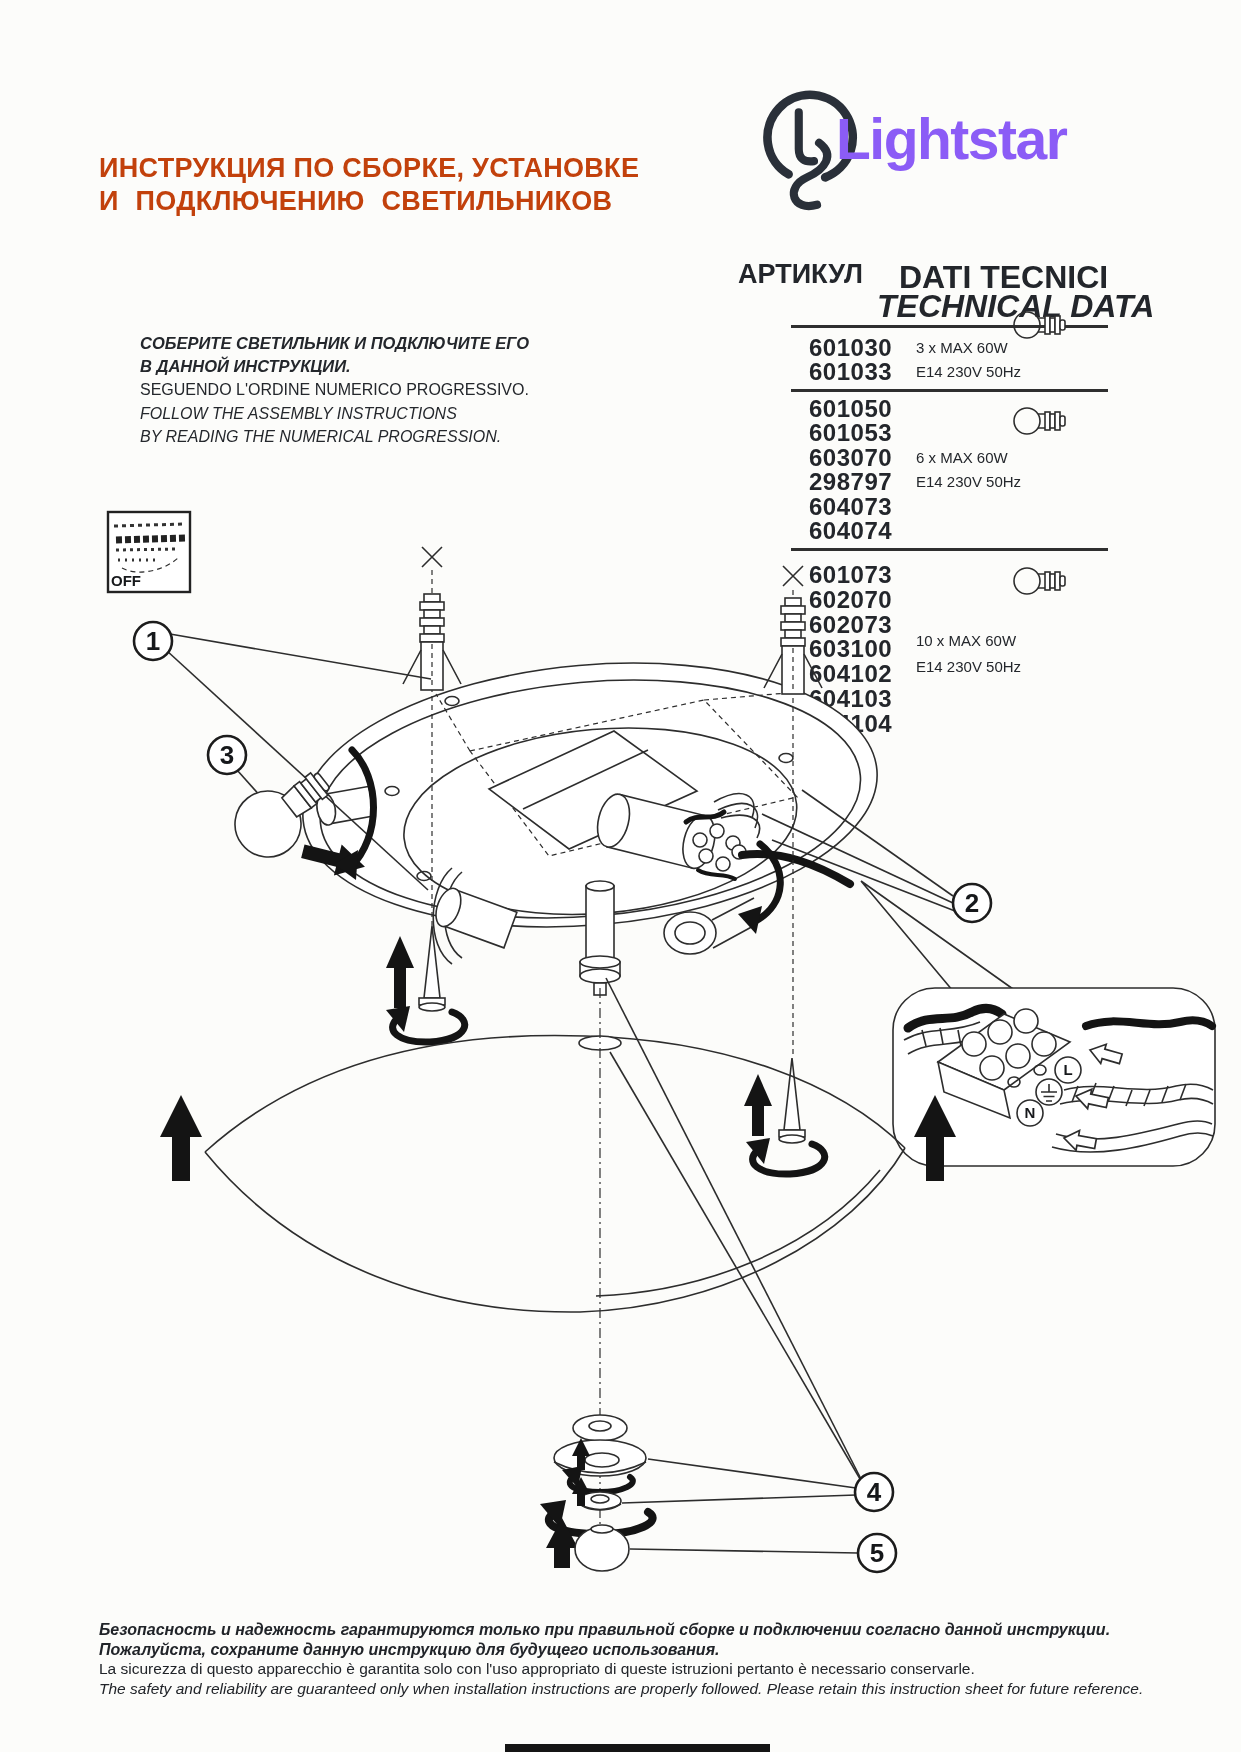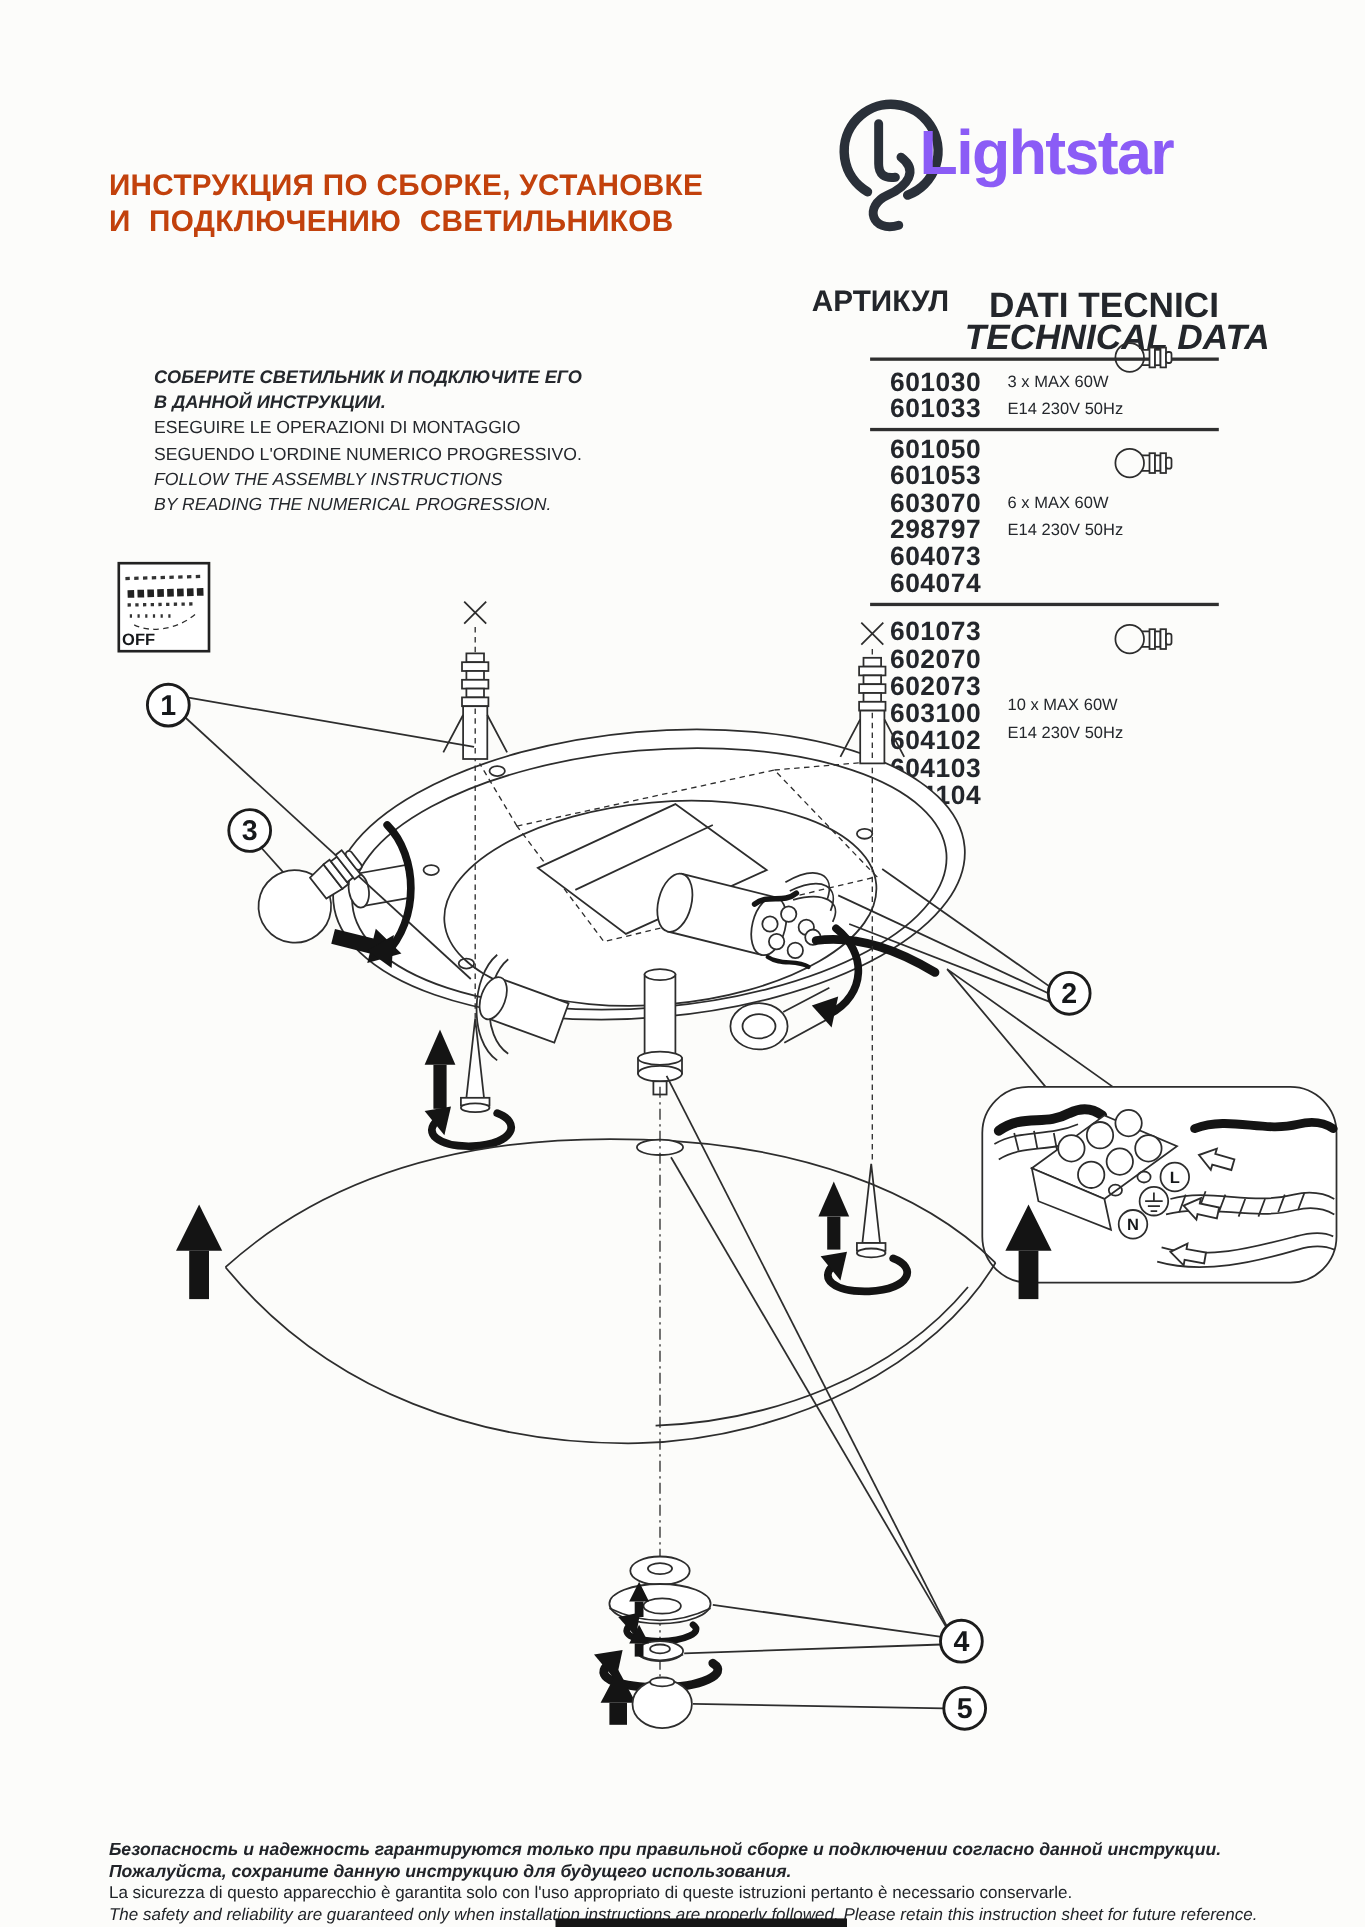--- a/index.html
+++ b/index.html
@@ -21,21 +21,21 @@
   .codes div{height:24.4px;}
   .g3 div{height:24.8px;}
   .spec{left:916px;font-size:15px;line-height:24.4px;color:#24272c;}
   .spec3{line-height:26px;}
   .bulbicon{width:58px;height:38px;}
   
   .instr{left:97px;top:332px;line-height:23.2px;font-size:16px;color:#24272c;margin-left:43px;}
   .i-ru{font-weight:bold;font-style:italic;font-size:16.5px;}
   .i-en{font-style:italic;}
   
-  .footer{left:99px;top:1672px;font-size:15.5px;line-height:19.5px;white-space:nowrap;color:#212429;}
+  .footer{left:99px;top:1620px;font-size:15.5px;line-height:19.5px;white-space:nowrap;color:#212429;}
   .f-ru{font-weight:bold;font-style:italic;font-size:16px;}
   .f-en{font-style:italic;}
   .botbar{left:505px;top:1744px;width:265px;height:8px;background:#151515;}
   
   .diagram{left:0;top:0;width:1241px;height:1752px;}
   svg text{font-family:"Liberation Sans",sans-serif;fill:#16181b;}
   .ln{stroke:#2d2d2d;fill:none;stroke-width:1.6;}
   .lnf{stroke:#2d2d2d;fill:#fff;stroke-width:1.6;}
   .thick{stroke:#141414;fill:none;stroke-linecap:round;}
   .blk{fill:#141414;stroke:none;}
@@ -127,21 +127,20 @@
     <path class="ln" d="M26 12 L33 12 M26 26 L33 26"></path>
     <rect x="33" y="10" width="5" height="18" class="lnf"></rect>
     <rect x="38" y="12" width="5" height="14" class="lnf"></rect>
     <rect x="43" y="10" width="5" height="18" class="lnf"></rect>
     <rect x="48" y="14" width="5" height="10" rx="2" class="lnf"></rect>
   </svg>
 
   <div class="abs instr">
     <div class="i-ru">СОБЕРИТЕ СВЕТИЛЬНИК И ПОДКЛЮЧИТЕ ЕГО</div>
     <div class="i-ru">В ДАННОЙ ИНСТРУКЦИИ.</div>
-    <div class="i-it">ESEGUIRE LE OPERAZIONI DI MONTAGGIO</div>
     <div class="i-it">SEGUENDO L'ORDINE NUMERICO PROGRESSIVO.</div>
     <div class="i-en">FOLLOW THE ASSEMBLY INSTRUCTIONS</div>
     <div class="i-en">BY READING THE NUMERICAL PROGRESSION.</div>
   </div>
 
   <svg class="abs diagram" viewBox="0 0 1241 1752">
 
     <g>
       <g transform="rotate(-5 590 795)">
         <ellipse cx="590" cy="795" rx="288" ry="130" class="lnf"></ellipse>

